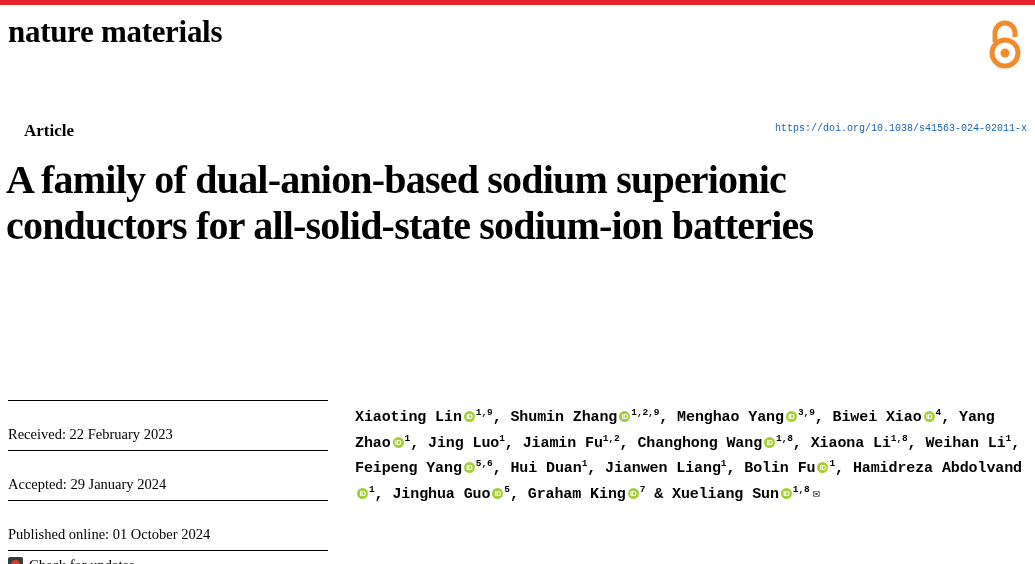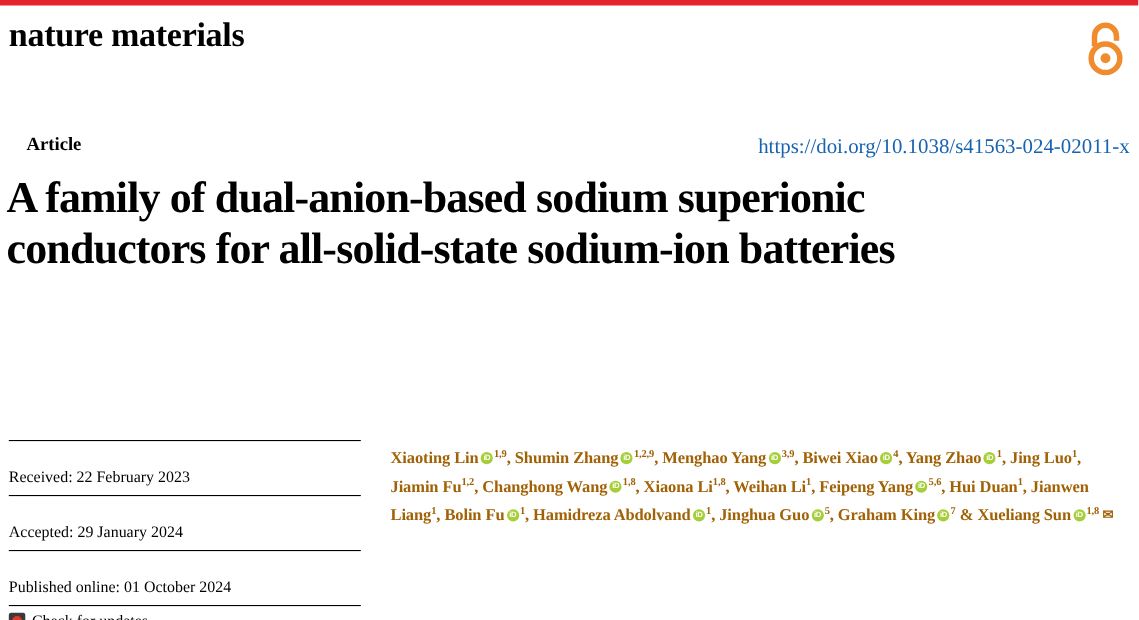--- a/index.html
+++ b/index.html
@@ -58,22 +58,22 @@
     font-size: 17px;
     color: #000;
     position: absolute;
     left: 16px;
     top: 3px;
   }
   .doi-link {
     position: absolute;
     right: 0;
     top: 5px;
-    font-family: Liberation Serif, serif;
-    font-size: 19px;
+    font-family: Liberation Mono, monospace;
+    font-size: 10px;
     color: #1863b0;
     text-decoration: none;
   }
   .title {
     position: absolute;
     top: 157px;
     left: 6px;
     width: 960px;
     font-family: "Liberation Serif", serif;
     font-weight: bold;
@@ -127,25 +127,25 @@
   }
   .check-text {
     font-family: "Liberation Serif", serif;
     font-size: 14.5px;
   }
   .authors {
     position: absolute;
     left: 355px;
     top: 405px;
     width: 672px;
-    font-family: Liberation Serif, serif;
+    font-family: Liberation Mono, monospace;
     font-weight: bold;
     font-size: 15px;
     line-height: 25.5px;
-    color: #a16207;
+    color: #000000;
     letter-spacing: -0.1px;
   }
   sup {
     font-size: 9.5px;
     font-weight: bold;
     vertical-align: super;
     line-height: 0;
   }
   .orcid {
     display: inline-block;

